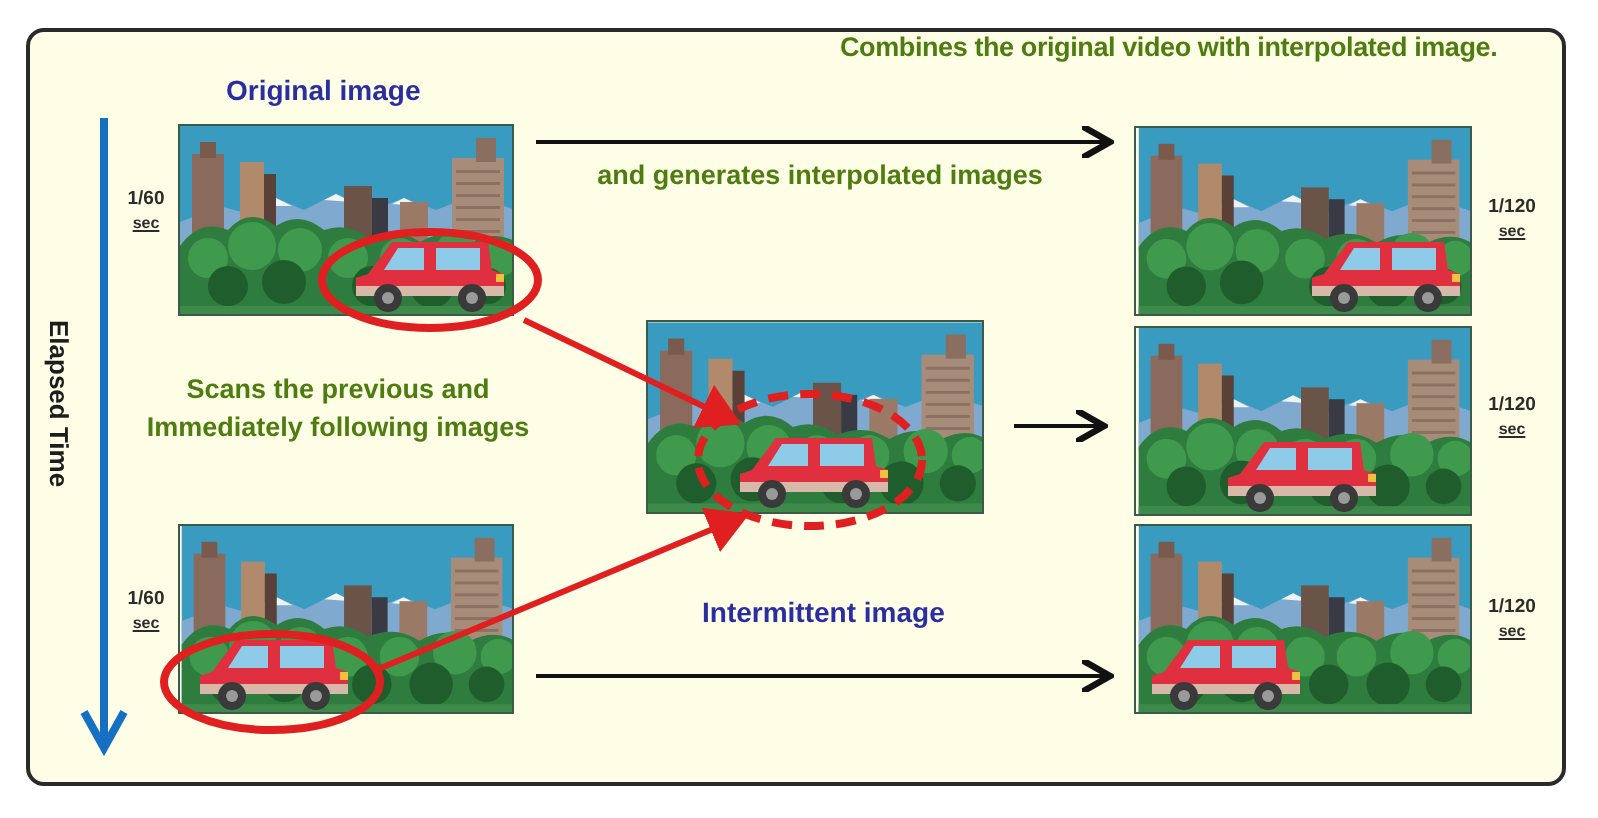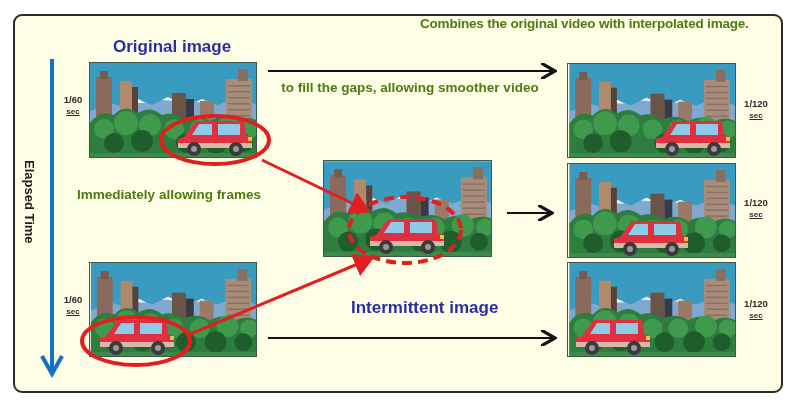--- a/index.html
+++ b/index.html
@@ -2,46 +2,47 @@
 <html><head>
 <meta charset="utf-8">
 <style>
   html, body { margin:0; padding:0; background:#ffffff; }
   body { width:799px; height:409px; position:relative; overflow:hidden;
          font-family:"Liberation Sans", "DejaVu Sans", sans-serif; }
   .frame-box { position:absolute; left:13px; top:14px; width:770px; height:379px;
                background:#fefde6; border:2px solid #2a2a2a; border-radius:9px; box-sizing:border-box; }
   .txt { position:absolute; color:#4d7c0f; font-weight:bold; white-space:nowrap; }
   .caption-top { left:420px; top:16px; font-size:13.5px; letter-spacing:-0.2px; }
-  .label-blue { color:#2a2ea0; font-size:17px; }
+  .label-blue { color:#2a2ea0; font-size:14px; }
   .para { text-align:center; font-size:13.5px; line-height:18.5px; }
   .time-label { position:absolute; font-size:9.5px; font-weight:bold; color:#2b2b2b; text-align:center; line-height:12px; }
   .time-label .sec { font-size:8px; display:block;text-decoration:underline; }
   .elapsed { position:absolute; left:22px; top:160px; font-size:13px; font-weight:bold; color:#1d1d1d;
              writing-mode:vertical-rl; white-space:nowrap; }
   .scene { position:absolute; overflow:hidden; border:1px solid #3b5a4a; box-sizing:border-box; }
   svg.overlay { position:absolute; left:0; top:0; }
 </style>
 </head>
 <body>
 
 <div class="frame-box"></div>
 
 <div class="txt caption-top">Combines the original video with interpolated image.</div>
 
 <div class="txt label-blue" style="left:113px; top:37px;">Original image</div>
 
 <div class="elapsed">Elapsed Time</div>
 
 <div class="txt para" style="left:272px; top:79px; width:276px;">
-  <div>to fill the gaps, allowing smoother video</div>
+  <div>and generates interpolated images</div>
 </div>
 
 <div class="txt para" style="left:70px; top:186px; width:198px;">
-  <div>Immediately allowing frames</div>
+  <div>Scans the previous and</div>
+  <div>Immediately following images</div>
 </div>
 
 <div class="txt label-blue" style="left:351px; top:298px;">Intermittent image</div>
 
 <div class="time-label" style="left:59px; top:94px; width:28px;">
   <span>1/60</span>
   <span class="sec">sec</span>
 </div>
 <div class="time-label" style="left:59px; top:294px; width:28px;">
   <span>1/60</span>

